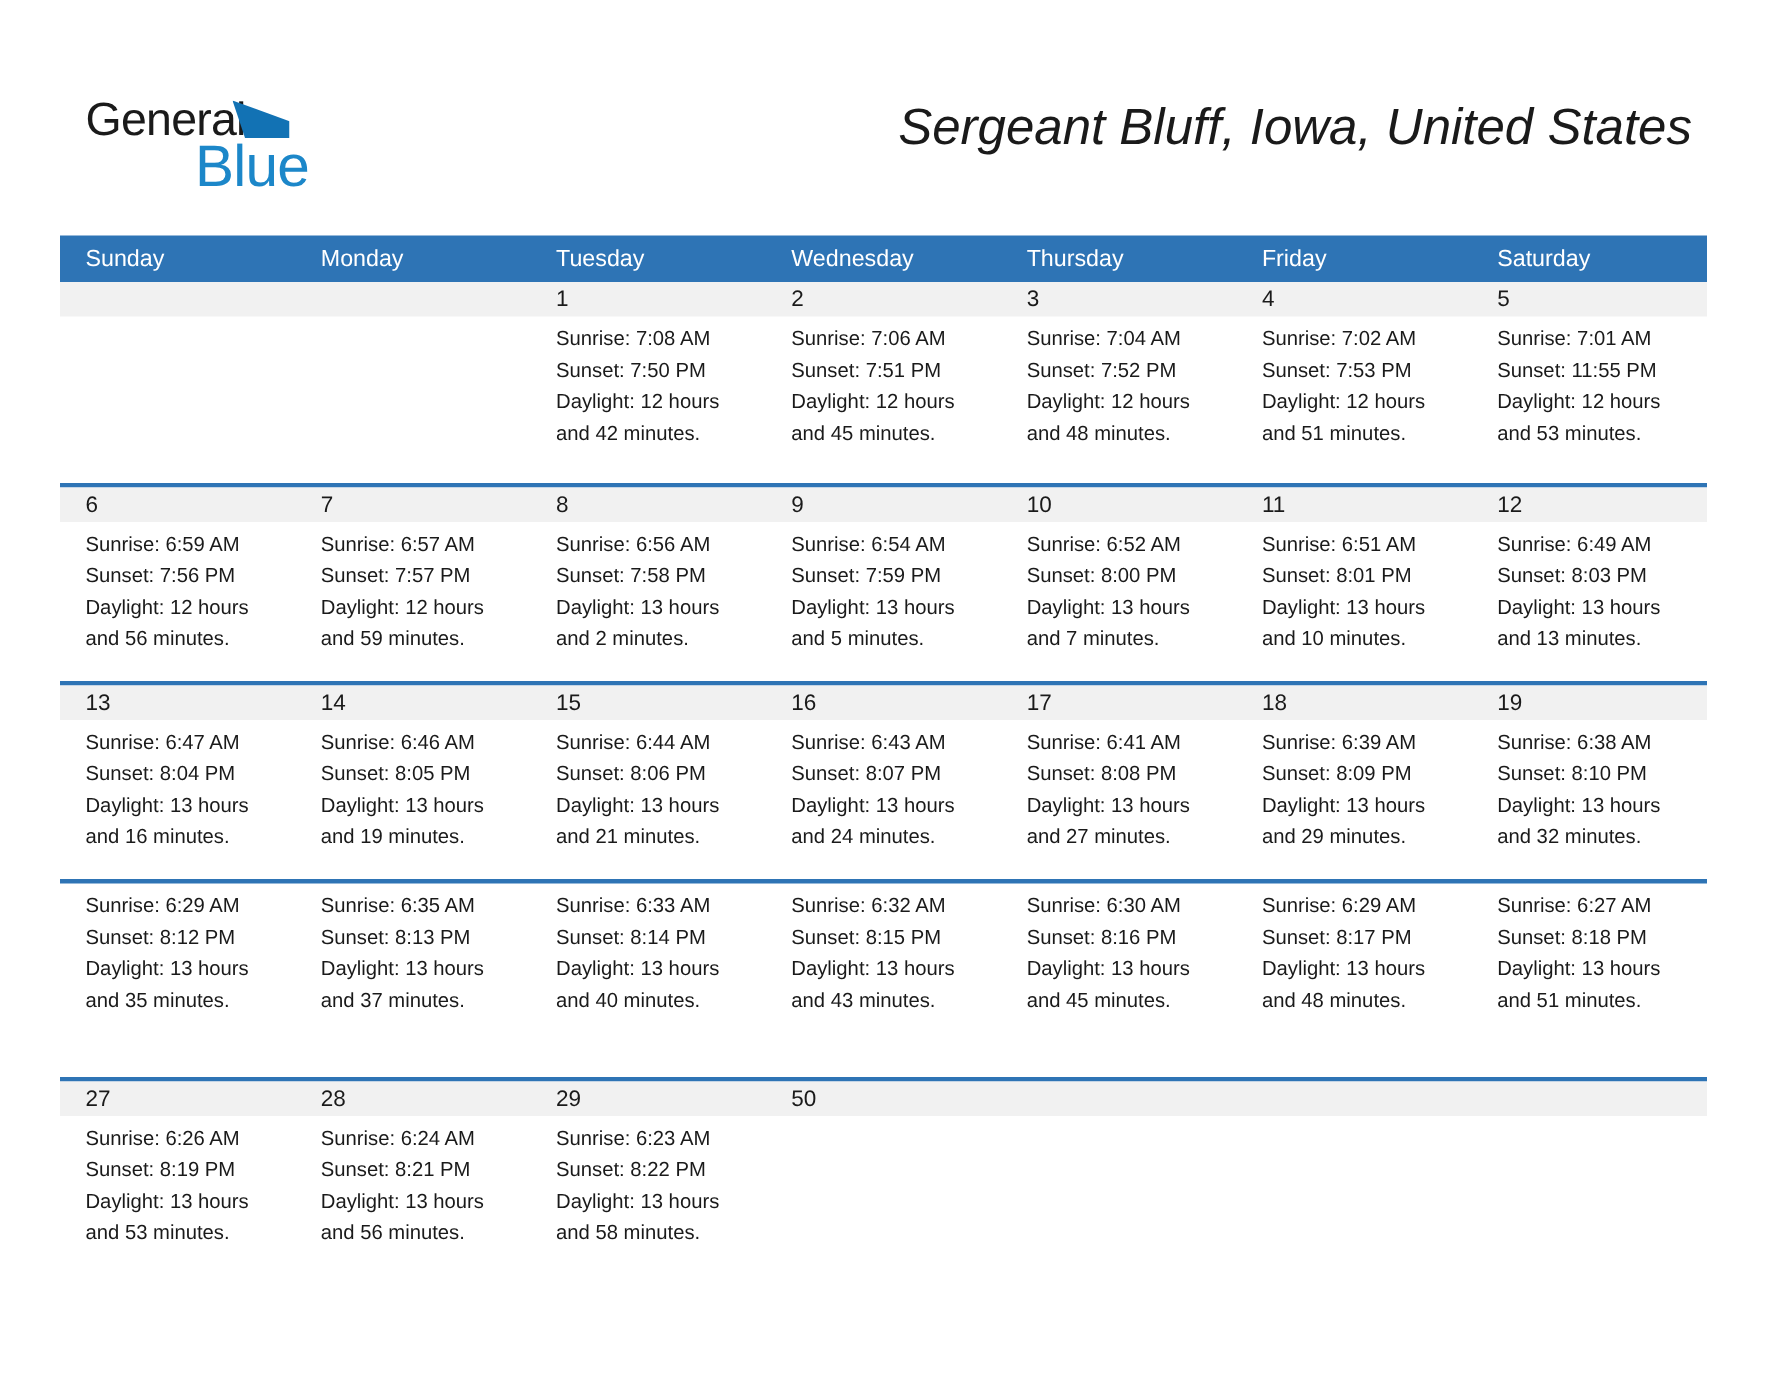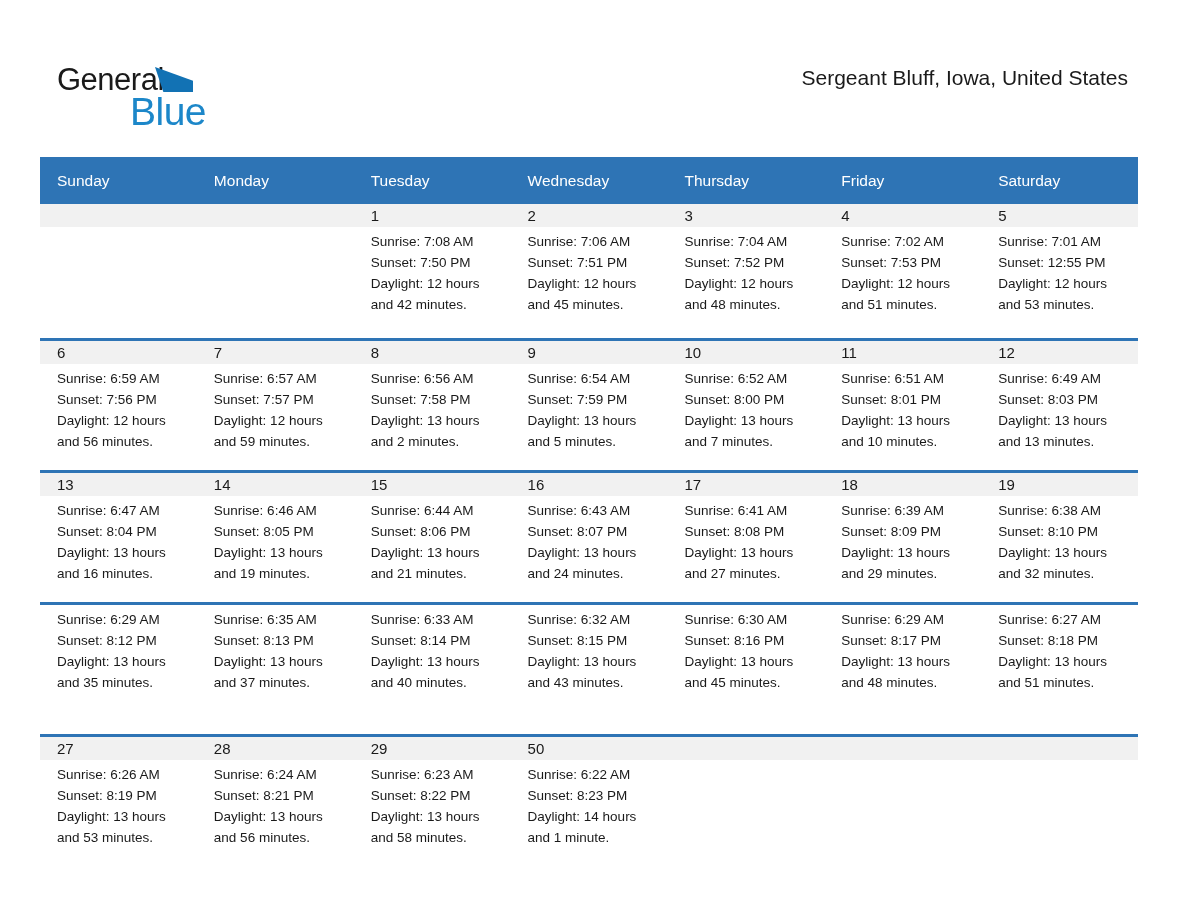--- a/index.html
+++ b/index.html
@@ -16,25 +16,25 @@
   }
   .logo-triangle { position:absolute; left:98px; top:5px; width:38px; height:25px; }
   .logo-triangle polygon { fill:var(--logo-blue-dark); }
   .logo-blue {
     position:absolute; left:73px; top:28px; font-size:39px; letter-spacing:-0.5px;
     color:var(--logo-blue); font-weight:400;
   }
   
   .header-text { position:absolute; right:60px; top:58px; text-align:right; }
   .title { font-size:37px; color:var(--text-black); line-height:1.15; }
-  .subtitle { font-size:21px; color:var(--text-black); margin-top:8px; }
+  .subtitle { font-size:34px; color:var(--text-black); margin-top:8px;font-style:italic; }
   
   .calendar { position:absolute; left:40px; top:157px; width:1098px; }
   .day-header-row {
-    display:grid; grid-template-columns:repeat(7,1fr); height:47px;
+    display:grid; grid-template-columns:repeat(7,1fr); height:31px;
     background:var(--band-blue); align-items:center;
   }
   .day-header {
     color:#ffffff; font-size:15.5px; padding-left:17px; white-space:nowrap;
     overflow:hidden;
   }
   .week { height:132px; }
   .week { border-top:3px solid var(--band-blue); }
   .week.first { border-top:none; height:134px; }
   .num-strip {
@@ -112,21 +112,21 @@
               <div>and 48 minutes.</div>
             </div>
             <div class="cell">
               <div>Sunrise: 7:02 AM</div>
               <div>Sunset: 7:53 PM</div>
               <div>Daylight: 12 hours</div>
               <div>and 51 minutes.</div>
             </div>
             <div class="cell">
               <div>Sunrise: 7:01 AM</div>
-              <div>Sunset: 12:55 PM</div>
+              <div>Sunset: 11:55 PM</div>
               <div>Daylight: 12 hours</div>
               <div>and 53 minutes.</div>
             </div>
           </div>
         </div>
         <div class="week">
           <div class="num-strip">
             <div class="num-cell">6</div>
             <div class="num-cell">7</div>
             <div class="num-cell">8</div>
@@ -303,26 +303,20 @@
               <div>Sunset: 8:21 PM</div>
               <div>Daylight: 13 hours</div>
               <div>and 56 minutes.</div>
             </div>
             <div class="cell">
               <div>Sunrise: 6:23 AM</div>
               <div>Sunset: 8:22 PM</div>
               <div>Daylight: 13 hours</div>
               <div>and 58 minutes.</div>
             </div>
-            <div class="cell">
-              <div>Sunrise: 6:22 AM</div>
-              <div>Sunset: 8:23 PM</div>
-              <div>Daylight: 14 hours</div>
-              <div>and 1 minute.</div>
-            </div>
             <div class="cell"></div>
             <div class="cell"></div>
             <div class="cell"></div>
           </div>
         </div>
       </div>
   </div>
 
 </div>
 

